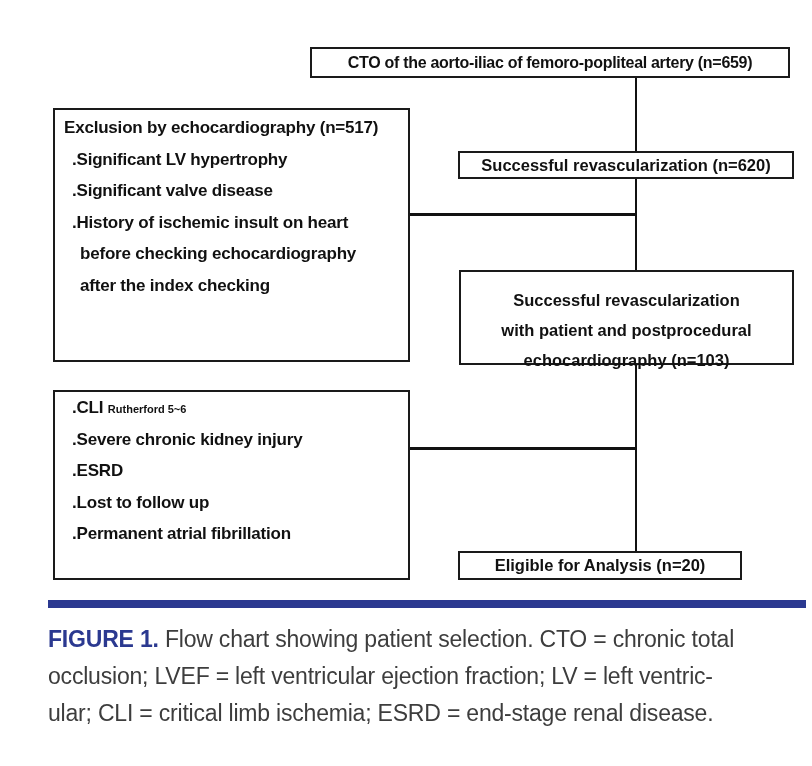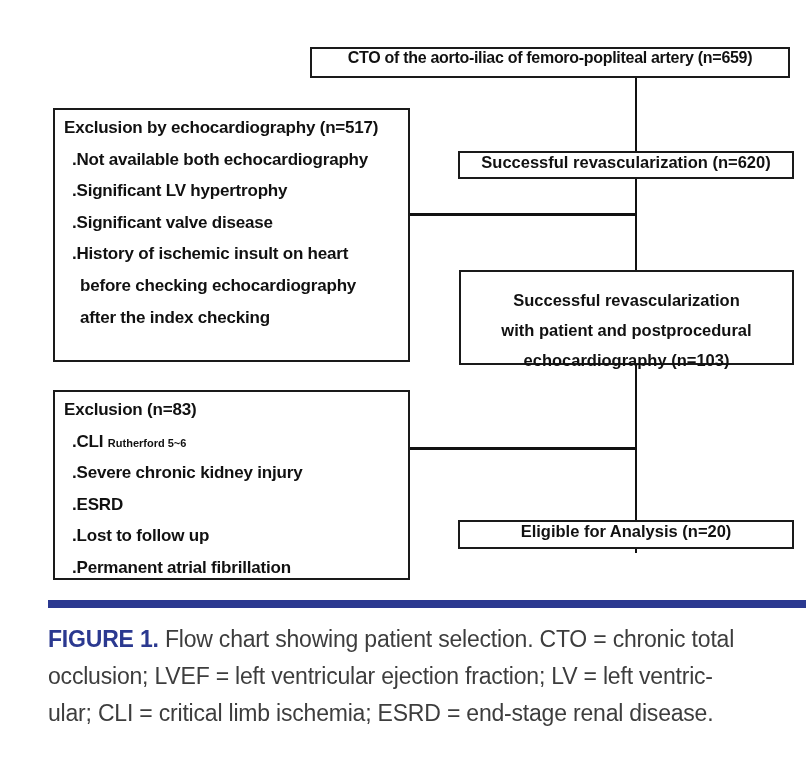--- a/index.html
+++ b/index.html
@@ -30,29 +30,29 @@
 
   .box {
     position: absolute;
     background: #ffffff;
     border: 2px solid #1a1a1a;
     box-sizing: border-box;
     color: #111111;
     font-weight: bold;
     white-space: nowrap;
   }
-  .box.center { display: flex; justify-content: center; }
+  .box.center { display: flex; align-items: center; justify-content: center; }
 
   .cto-box      { left: 310px; top: 47px;  width: 480px; height: 31px; font-size: 16px; letter-spacing: -0.3px; }
   .revasc-box   { left: 458px; top: 151px; width: 336px; height: 28px; font-size: 16.5px; }
   .revasc-echo-box {
     left: 459px; top: 270px; width: 335px; height: 95px;
     font-size: 16.5px; text-align: center; line-height: 30px; padding-top: 13px;
   }
-  .eligible-box { left: 458px; top: 520px; width: 336px; height: 29px; font-size: 16.5px; }
+  .eligible-box { left: 458px; top: 551px; width: 284px; height: 29px; font-size: 16.5px; }
 
   .excl-box { font-size: 17px; letter-spacing: -0.2px; }
   .excl-echo-box { left: 53px; top: 108px; width: 357px; height: 254px; }
   .excl2-box     { left: 53px; top: 390px; width: 357px; height: 190px; }
 
   .row { line-height: 31.6px; height: 31.6px; overflow: hidden; }
   .row.title  { padding-left: 9px;  padding-top: 2px; }
   .row.item   { padding-left: 17px; }
   .row.indent { padding-left: 25px; }
   .small-suffix { font-size: 11px; font-weight: bold; letter-spacing: 0; }
@@ -100,30 +100,28 @@
       <div>with patient and postprocedural</div>
       <div>echocardiography (n=103)</div>
     </div>
 
     <div class="box center eligible-box">
       <span>Eligible for Analysis (n=20)</span>
     </div>
 
     <div class="box excl-box excl-echo-box">
       <div class="row title">Exclusion by echocardiography (n=517)</div>
-      <div class="row item">.Not available both echocardiography</div>
       <div class="row item">.Significant LV hypertrophy</div>
       <div class="row item">.Significant valve disease</div>
       <div class="row item">.History of ischemic insult on heart</div>
       <div class="row indent">before checking echocardiography</div>
       <div class="row indent">after the index checking</div>
     </div>
 
     <div class="box excl-box excl2-box">
-      <div class="row title">Exclusion (n=83)</div>
       <div class="row item">
         <span>.CLI</span>
         <span class="small-suffix">Rutherford 5~6</span>
       </div>
       <div class="row item">.Severe chronic kidney injury</div>
       <div class="row item">.ESRD</div>
       <div class="row item">.Lost to follow up</div>
       <div class="row item">.Permanent atrial fibrillation</div>
     </div>
 

